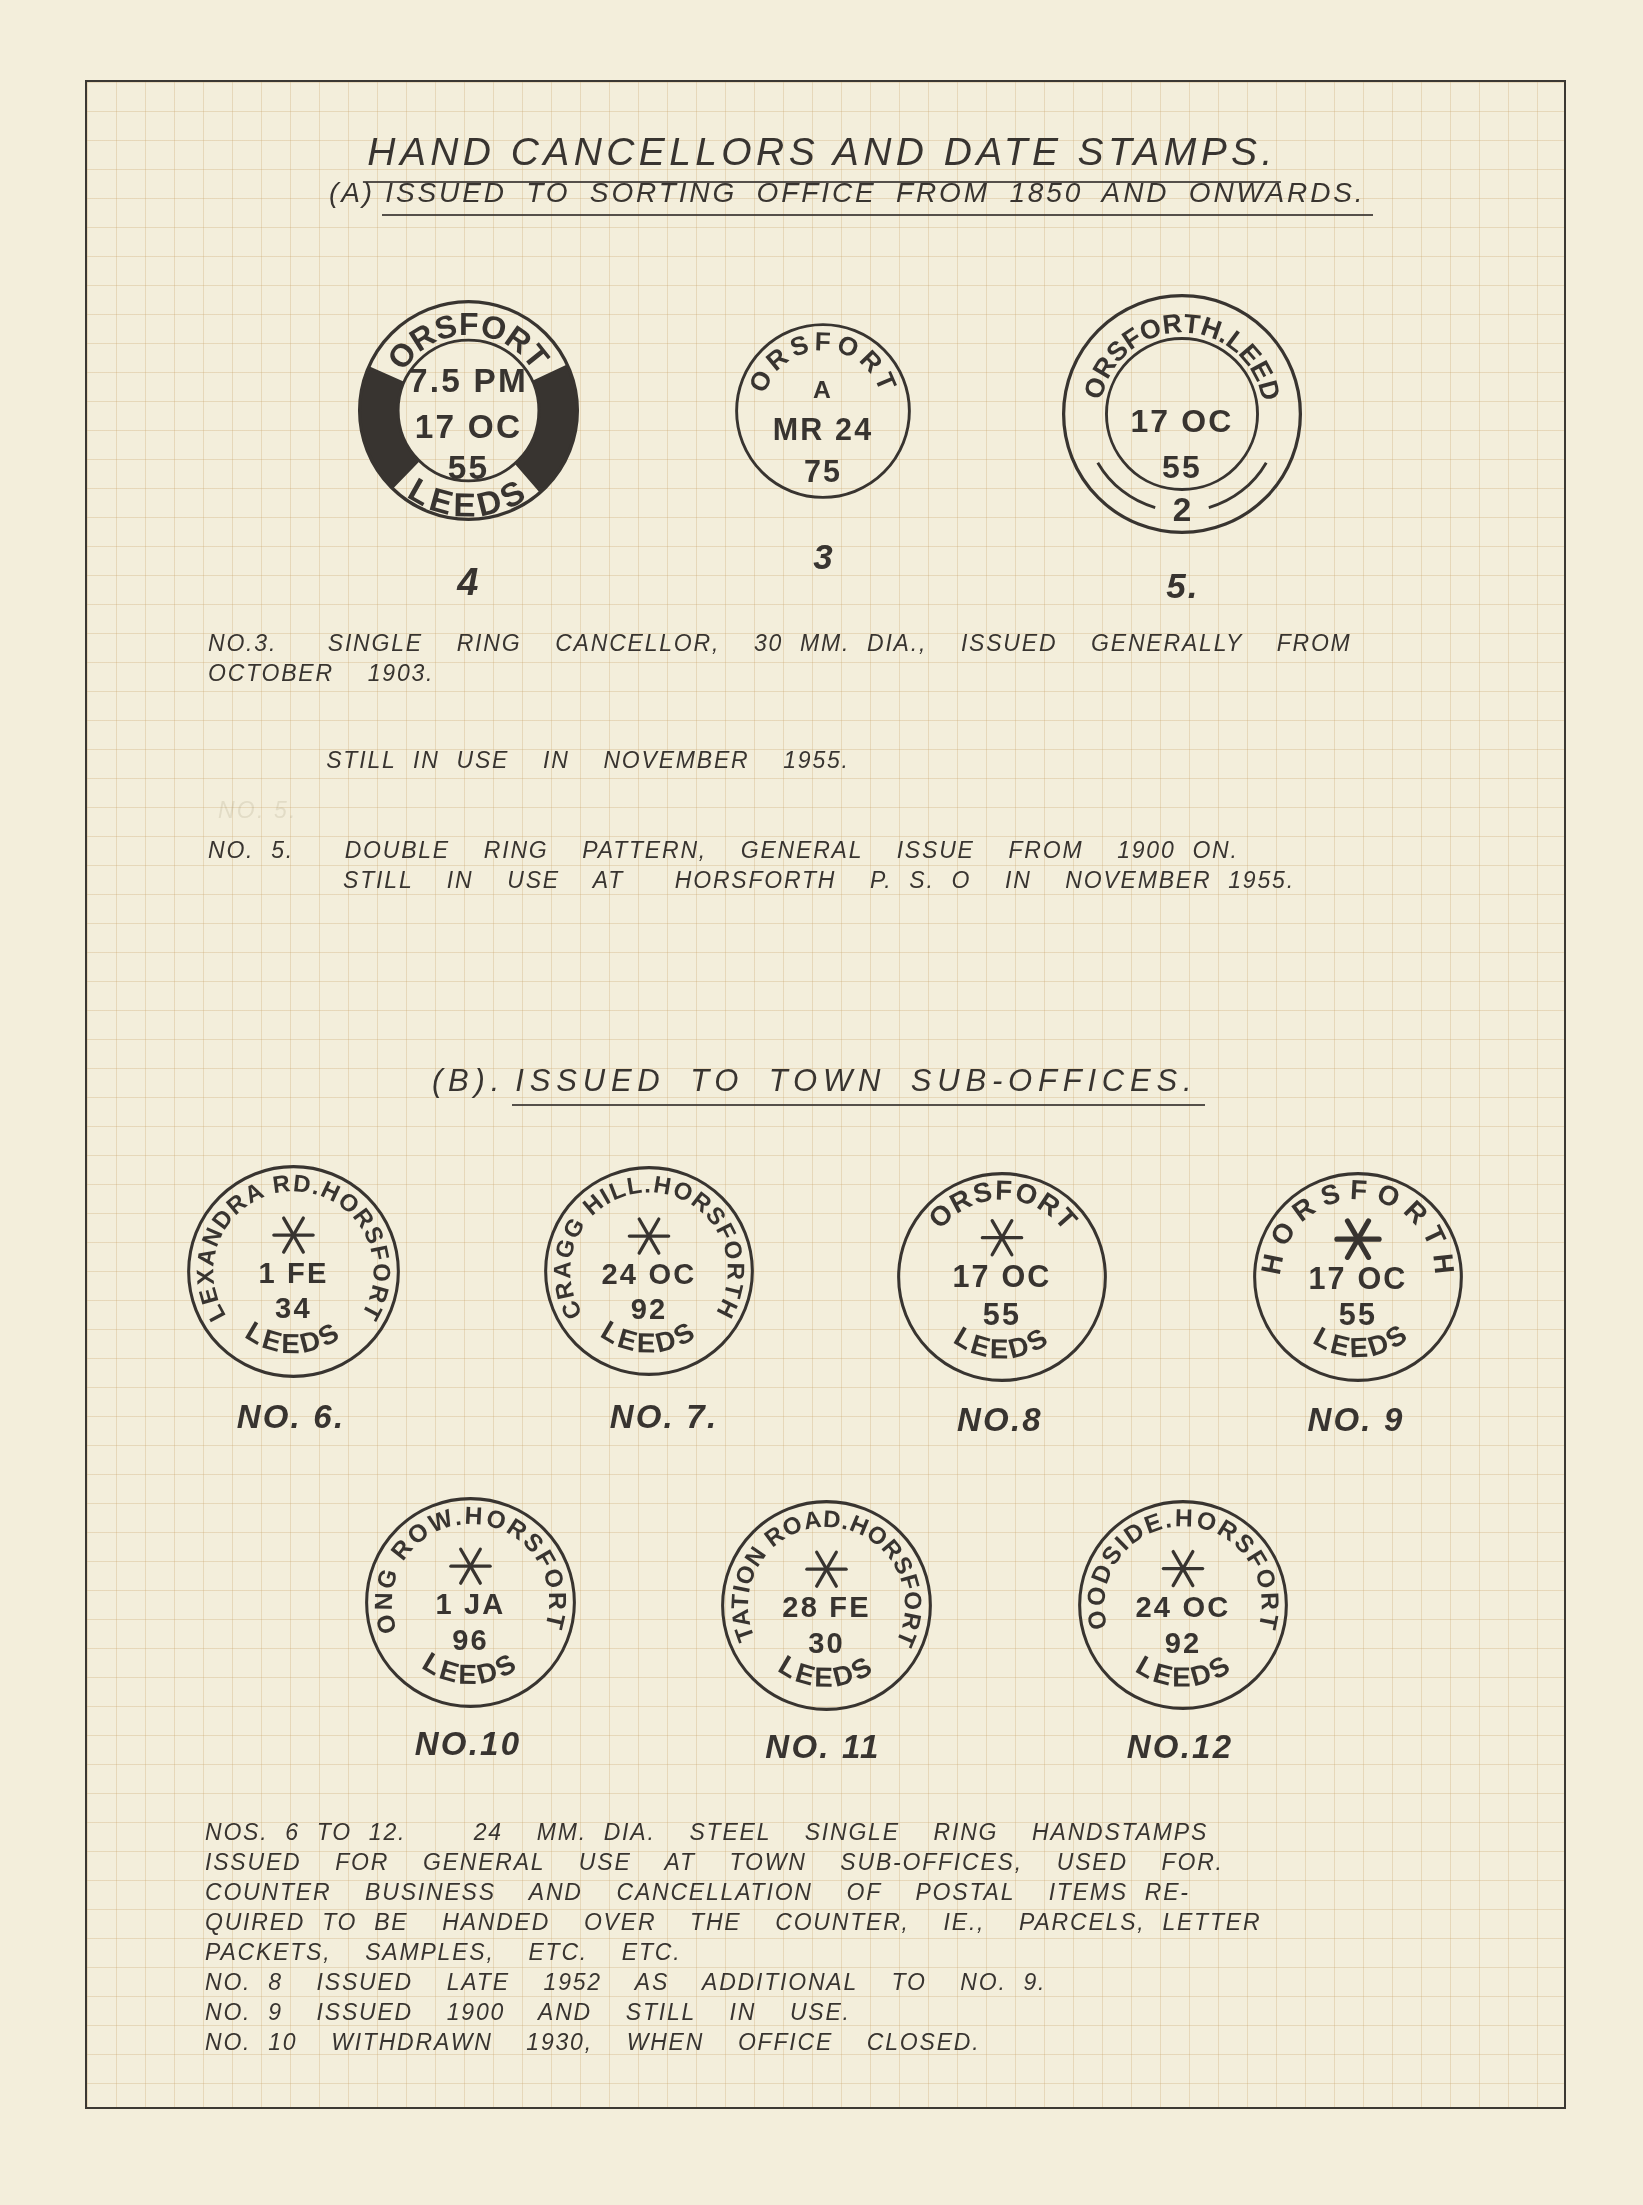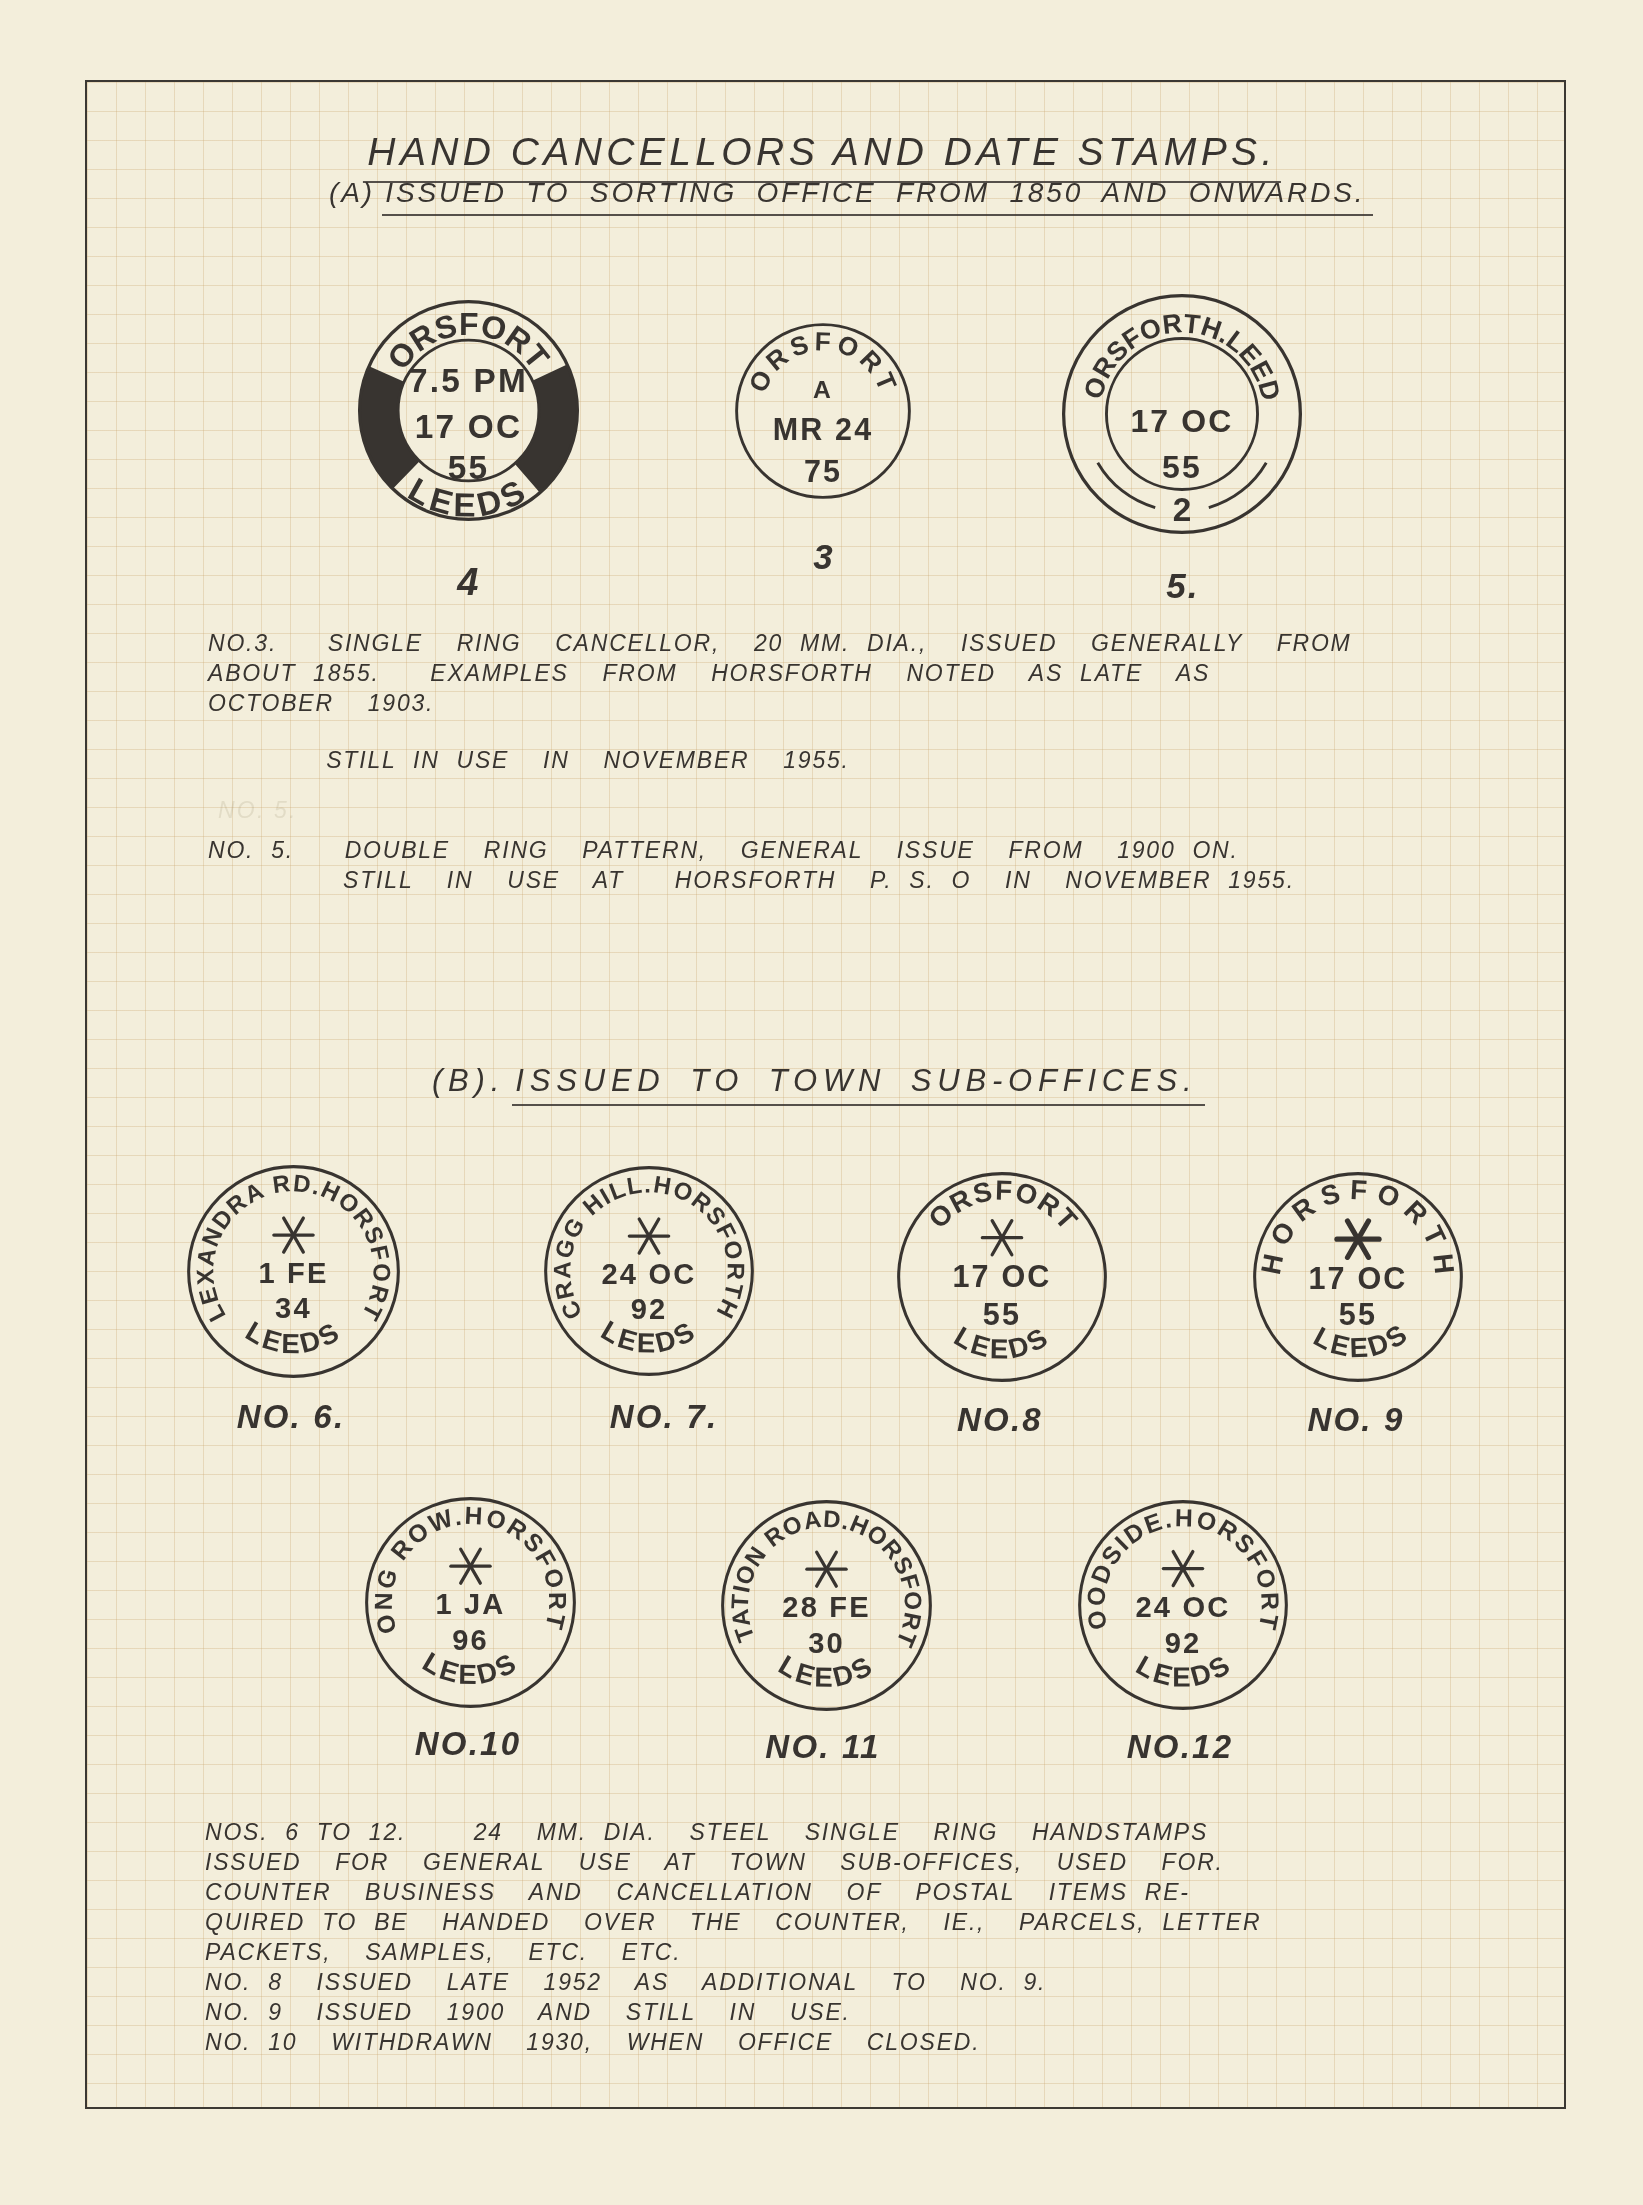--- a/index.html
+++ b/index.html
@@ -51,21 +51,21 @@
   <span class="prefix">(A)</span><span class="underlined">ISSUED TO SORTING OFFICE FROM 1850 AND ONWARDS.</span>
 </div>
 
 <div class="heading heading-b hand">
   <span class="prefix">(B).</span><span class="underlined">ISSUED TO TOWN SUB-OFFICES.</span>
 </div>
 
 <div class="ghost">NO. 5.</div>
 
 <div id="paragraphs-layer">
-    <div class="para hand" style="left: 208px; top: 628px;"><div>NO.3.   SINGLE  RING  CANCELLOR,  20 MM. DIA.,  ISSUED  GENERALLY  FROM</div><div>ABOUT 1855.   EXAMPLES  FROM  HORSFORTH  NOTED  AS LATE  AS</div><div>OCTOBER  1903.</div></div>
+    <div class="para hand" style="left: 208px; top: 628px;"><div>NO.3.   SINGLE  RING  CANCELLOR,  30 MM. DIA.,  ISSUED  GENERALLY  FROM</div><div>OCTOBER  1903.</div></div>
     <div class="para hand" style="left: 208px; top: 745px;"><div>       STILL IN USE  IN  NOVEMBER  1955.</div></div>
     <div class="para hand" style="left: 208px; top: 835px;"><div>NO. 5.   DOUBLE  RING  PATTERN,  GENERAL  ISSUE  FROM  1900 ON.</div><div>        STILL  IN  USE  AT   HORSFORTH  P. S. O  IN  NOVEMBER 1955.</div></div>
     <div class="para hand" style="left: 205px; top: 1817px;"><div>NOS. 6 TO 12.    24  MM. DIA.  STEEL  SINGLE  RING  HANDSTAMPS</div><div>ISSUED  FOR  GENERAL  USE  AT  TOWN  SUB-OFFICES,  USED  FOR.</div><div>COUNTER  BUSINESS  AND  CANCELLATION  OF  POSTAL  ITEMS RE-</div><div>QUIRED TO BE  HANDED  OVER  THE  COUNTER,  IE.,  PARCELS, LETTER</div><div>PACKETS,  SAMPLES,  ETC.  ETC.</div><div>NO. 8  ISSUED  LATE  1952  AS  ADDITIONAL  TO  NO. 9.</div><div>NO. 9  ISSUED  1900  AND  STILL  IN  USE.</div><div>NO. 10  WITHDRAWN  1930,  WHEN  OFFICE  CLOSED.</div></div>
   </div>
 <div id="stamps-layer">
     <svg class="stamp" width="241" height="241" viewBox="0 0 332 332" style="left: 348px; top: 290px;">
       <defs>
         <path id="stamp-no4-toparc" d="M 71.0 123.7 A 104 104 0 0 1 260.3 122.0" fill="none"></path>
         <path id="stamp-no4-bottomarc" d="M 70.2 276.2 A 146 146 0 0 0 261.8 276.2" fill="none"></path>
       </defs>

